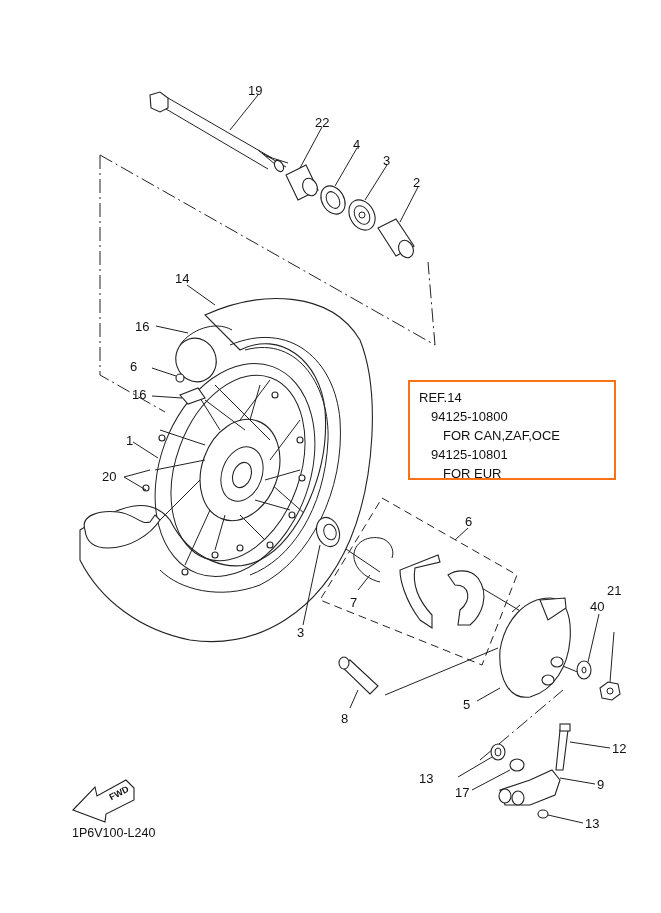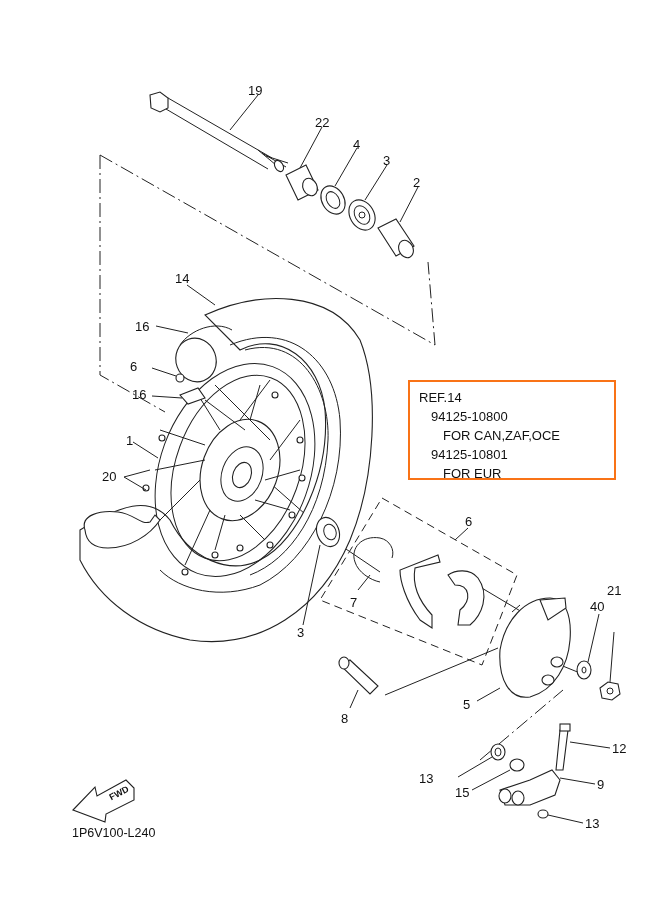--- a/index.html
+++ b/index.html
@@ -207,21 +207,21 @@
 <div class="lbl" style="left:465px;top:515px">6</div>
 <div class="lbl" style="left:350px;top:596px">7</div>
 <div class="lbl" style="left:297px;top:626px">3</div>
 <div class="lbl" style="left:590px;top:600px">40</div>
 <div class="lbl" style="left:607px;top:584px">21</div>
 <div class="lbl" style="left:341px;top:712px">8</div>
 <div class="lbl" style="left:463px;top:698px">5</div>
 <div class="lbl" style="left:612px;top:742px">12</div>
 <div class="lbl" style="left:597px;top:778px">9</div>
 <div class="lbl" style="left:419px;top:772px">13</div>
-<div class="lbl" style="left:455px;top:786px">15</div>
+<div class="lbl" style="left:455px;top:786px">17</div>
 <div class="lbl" style="left:585px;top:817px">13</div>
 
 
 <div class="refbox">
   <div style="left:9px;top:9px">REF.14</div>
   <div style="left:21px;top:28px">94125-10800</div>
   <div style="left:33px;top:47px">FOR CAN,ZAF,OCE</div>
   <div style="left:21px;top:66px">94125-10801</div>
   <div style="left:33px;top:85px">FOR EUR</div>
 </div>

